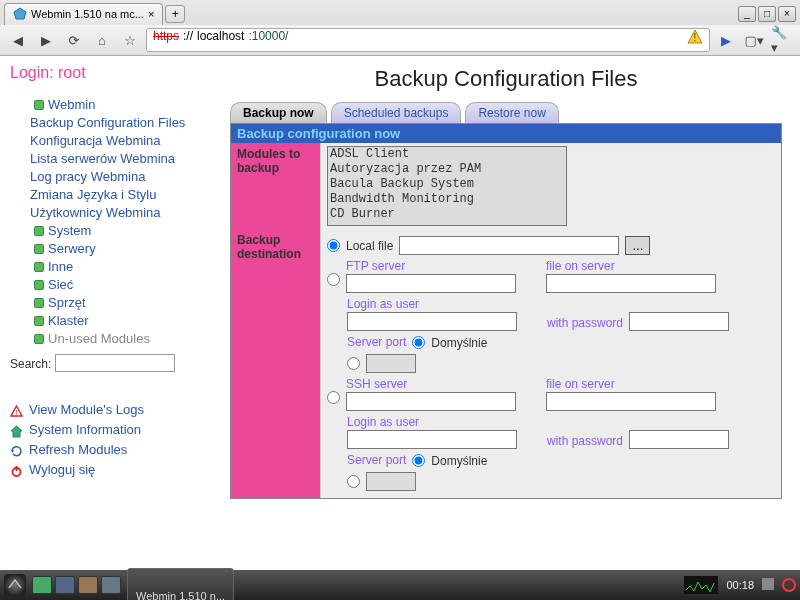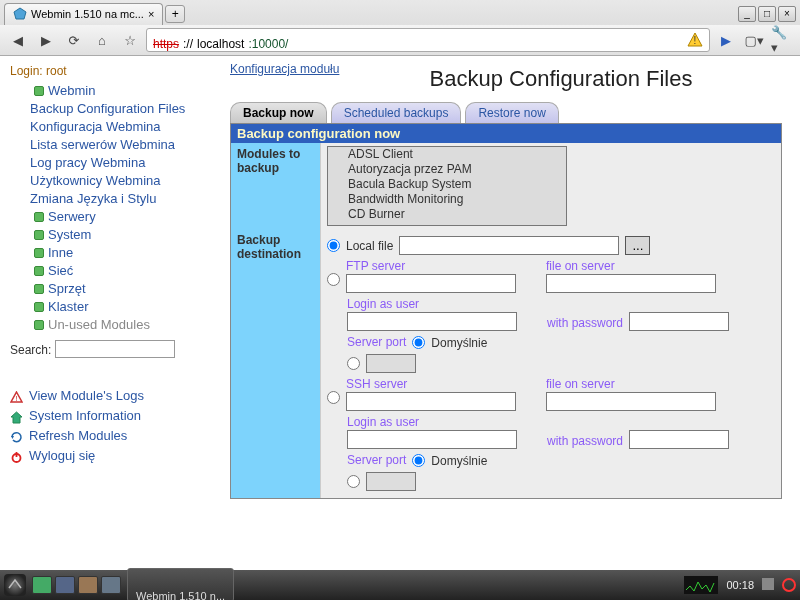--- a/index.html
+++ b/index.html
@@ -8,30 +8,30 @@
 
 .browser-chrome { background: linear-gradient(#e8e8e8, #d4d4d4); border-bottom: 1px solid #aaa; }
 .tab-strip { display: flex; align-items: center; height: 25px; padding: 2px 4px 0; gap: 2px; }
 .browser-tab { display: flex; align-items: center; background: linear-gradient(#f8f8f8,#e4e4e4); border: 1px solid #999; border-bottom: none; border-radius: 4px 4px 0 0; padding: 2px 8px; height: 22px; gap: 4px; font-size: 11px; }
 .favicon { width: 14px; height: 14px; }
 .new-tab { width: 20px; height: 18px; background: linear-gradient(#f0f0f0,#dcdcdc); border: 1px solid #999; border-radius: 3px; display: flex; align-items: center; justify-content: center; font-size: 12px; }
 .window-controls { margin-left: auto; display: flex; gap: 2px; }
 .win-btn { width: 18px; height: 16px; background: linear-gradient(#f0f0f0,#d0d0d0); border: 1px solid #888; border-radius: 2px; display: flex; align-items: center; justify-content: center; font-size: 10px; }
 .nav-bar { display: flex; align-items: center; height: 30px; padding: 2px 6px; gap: 4px; background: linear-gradient(#f4f4f4,#e0e0e0); }
 .nav-btn { width: 24px; height: 22px; border: 1px solid transparent; border-radius: 3px; display: flex; align-items: center; justify-content: center; font-size: 13px; color: #444; }
-.url-bar { flex: 1; display: flex; align-items: flex-end; height: 24px; background: #fff; border: 1px solid #aaa; border-radius: 3px; padding: 0 6px; gap: 4px; font-size: 12px; }
+.url-bar { flex: 1; display: flex; align-items: flex-start; height: 24px; background: #fff; border: 1px solid #aaa; border-radius: 3px; padding: 0 6px; gap: 4px; font-size: 12px; }
 .url-https { text-decoration: line-through; color: #c00; }
 .url-host { color: #000; }
 .url-port { color: #14532d; }
 .url-warn { margin-left: auto; }
 
 
 .page { display: flex; height: 515px; }
 .sidebar { width: 222px; padding: 8px 10px; font-size: 13px; color: #2b56a3; overflow: hidden; }
-.login { color: #a16207; font-size: 12px; margin-bottom: 4px; }
+.login { color: #ec4899; font-size: 16px; margin-bottom: 14px; }
 .tree-item { display: flex; align-items: center; gap: 4px; line-height: 18px; padding-left: 24px; }
 .cat-ico { width: 10px; height: 10px; background: #5cb85c; border: 1px solid #3a8c3a; border-radius: 2px; }
 .tree-sub { margin-left: 20px; line-height: 18px; }
 .tree-sub a, .sidebar a { color: #2b56a3; text-decoration: none; }
 .unused { color: #888; }
 .search-row { margin-top: 6px; color: #333; font-size: 12px; }
 .search-row input { width: 120px; border: 1px solid #999; height: 18px; }
 .footer-links { margin-top: 28px; line-height: 20px; font-size: 13px; }
 .fl-row { display: flex; align-items: center; gap: 6px; }
 .ico-sm { width: 13px; height: 13px; }
@@ -39,27 +39,27 @@
 .main { flex: 1; padding: 6px 18px 6px 8px; color: #333; overflow: hidden; }
 .top-row { display: flex; }
 .cfg-link { color: #2b56a3; font-size: 12px; width: 110px; line-height: 14px; }
 .page-title { flex: 1; text-align: center; font-size: 22px; font-weight: normal; color: #222; font-family: "Trebuchet MS", sans-serif; margin-top: 4px; }
 
 .tab-row { display: flex; gap: 4px; margin-top: 10px; align-items: flex-end; }
 .wtab { border: 1px solid #aaa; border-bottom: none; border-radius: 10px 10px 0 0; padding: 3px 12px; font-size: 12px; background: linear-gradient(#e0e0f4,#c4c4ec); color: #2b56a3; }
 .wtab.active { background: linear-gradient(#e4e4e4,#c8c8c8); color: #000; font-weight: bold; }
 
 .panel { border: 1px solid #888; }
-.panel-header { background: #2d5fbd; color: #fef9c3; font-weight: bold; padding: 2px 6px; font-size: 13px; }
+.panel-header { background: #2d5fbd; color: #7dd3fc; font-weight: bold; padding: 2px 6px; font-size: 13px; }
 .panel-body { font-size: 12px; }
 .form-row { display: flex; border-bottom: 0px; }
-.form-label { width: 90px; padding: 4px 6px; font-weight: bold; color: #333; background: #7dd3fc; border-right: 1px solid #ccc; }
+.form-label { width: 90px; padding: 4px 6px; font-weight: bold; color: #333; background: #ec4899; border-right: 1px solid #ccc; }
 .form-ctrl { flex: 1; padding: 3px 6px; background: #ededed; }
 .module-list { width: 240px; height: 80px; background: #dcdcdc; border: 1px solid #777; overflow-y: scroll; font-size: 12px; }
-.module-list div { padding: 0 20px; line-height: 15px; }
+.module-list div { padding: 0 2px; line-height: 15px; font-family: Liberation Mono, monospace; }
 .radio-row { display: flex; align-items: center; gap: 6px; margin: 4px 0; }
 input[type=text].txt { border: 1px solid #777; background: #fff; height: 19px; }
 .ellips { border: 1px solid #555; background: #d8d8d8; padding: 0 6px; height: 19px; }
 .two-col { display: flex; gap: 0; }
 .col { width: 200px; }
 .lbl { font-size: 12px; color: #8b5cf6; margin-bottom: 1px; }
 
 
 .taskbar { position: fixed; bottom: 0; left: 0; right: 0; height: 30px; background: linear-gradient(#555,#222); display: flex; align-items: center; padding: 0 4px; color: #ddd; font-size: 11px; }
 .task-btn { height: 32px; display: flex; align-items: center; gap: 5px; padding: 16px 8px; background: linear-gradient(#555,#333); border: 1px solid #666; border-radius: 3px; margin-left: 6px; flex-direction: column; }
@@ -123,30 +123,30 @@
     <div class="login">Login: root</div>
 
     <div class="tree-item">
         <span class="cat-ico"></span>
         <a href="#">Webmin</a>
       </div>
     <div class="tree-sub"><a href="#">Backup Configuration Files</a></div>
     <div class="tree-sub"><a href="#">Konfiguracja Webmina</a></div>
     <div class="tree-sub"><a href="#">Lista serwerów Webmina</a></div>
     <div class="tree-sub"><a href="#">Log pracy Webmina</a></div>
+    <div class="tree-sub"><a href="#">Zmiana Języka i Stylu</a></div>
     <div class="tree-sub"><a href="#">Użytkownicy Webmina</a></div>
-    <div class="tree-sub"><a href="#">Zmiana Języka i Stylu</a></div>
-
+
+    <div class="tree-item">
+        <span class="cat-ico"></span>
+        <a href="#">System</a>
+      </div>
     <div class="tree-item">
         <span class="cat-ico"></span>
         <a href="#">Serwery</a>
-      </div>
-    <div class="tree-item">
-        <span class="cat-ico"></span>
-        <a href="#">System</a>
       </div>
     <div class="tree-item">
         <span class="cat-ico"></span>
         <a href="#">Inne</a>
       </div>
     <div class="tree-item">
         <span class="cat-ico"></span>
         <a href="#">Sieć</a>
       </div>
     <div class="tree-item">
@@ -193,21 +193,20 @@
               <circle cx="6.5" cy="7" r="4" fill="none" stroke="#d22" stroke-width="1.8"></circle>
               <line x1="6.5" y1="1" x2="6.5" y2="6" stroke="#d22" stroke-width="1.8"></line>
             </svg></span>
           <a href="#">Wyloguj się</a>
         </div>
     </div>
   </div>
 
   <div class="main">
     <div class="top-row">
-      <a href="#" class="cfg-link">Konfiguracja modułu</a>
       <h1 class="page-title">Backup Configuration Files</h1>
     </div>
 
     <div class="tab-row">
       <div class="wtab active">Backup now</div>
       <div class="wtab">Scheduled backups</div>
       <div class="wtab">Restore now</div>
     </div>
 
     <div class="panel">

